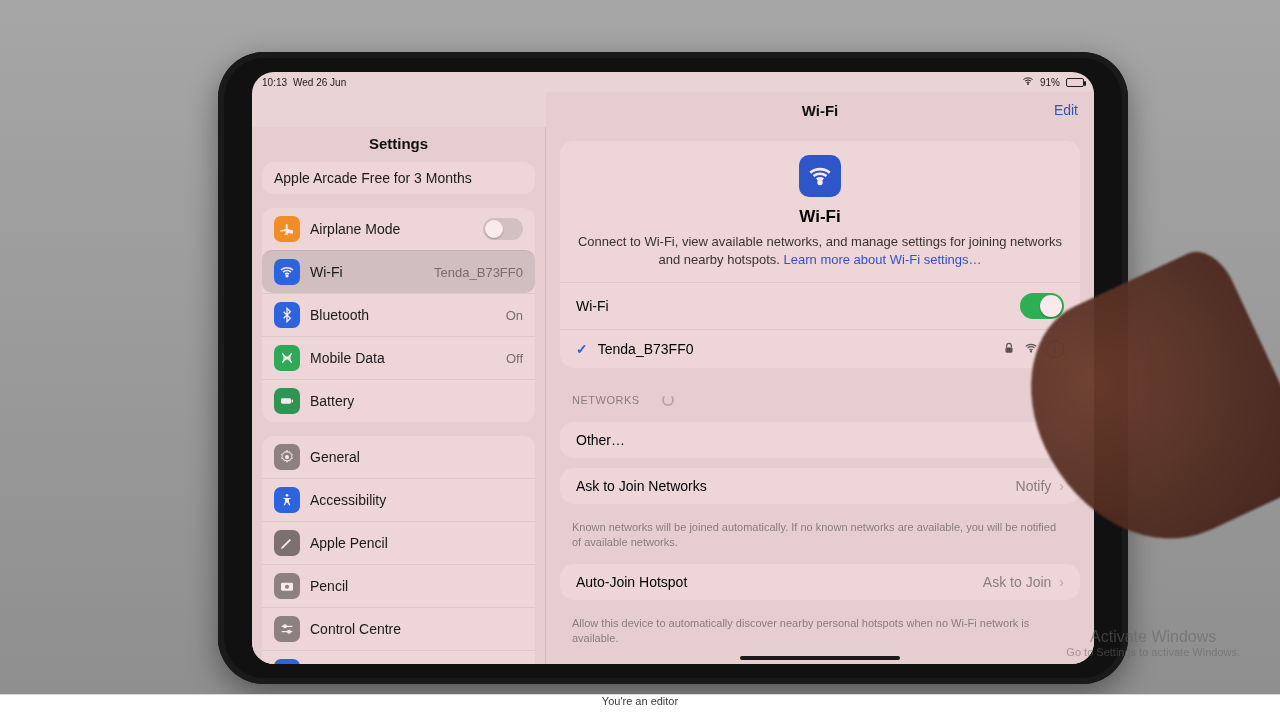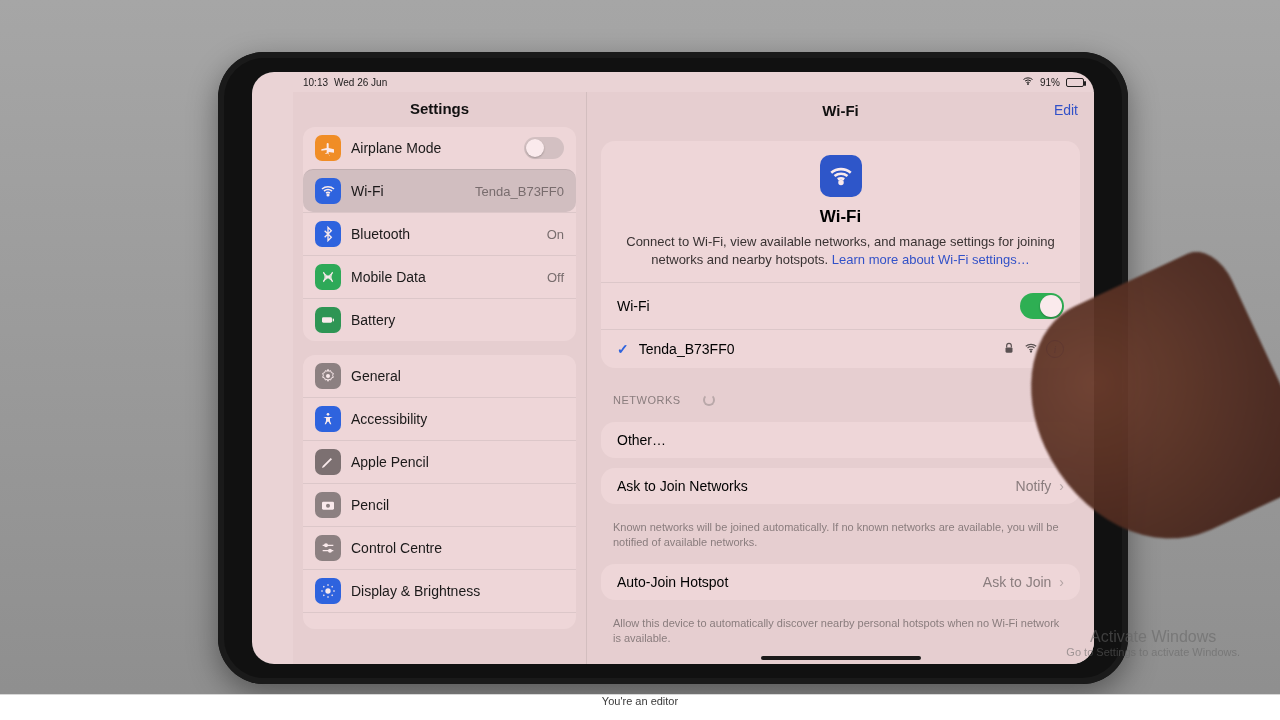--- a/index.html
+++ b/index.html
@@ -19,34 +19,33 @@
 }
 
 .screen {
   position: absolute;
   left: 34px; right: 34px; top: 20px; bottom: 20px;
   border-radius: 22px;
   overflow: hidden;
   display: flex;
   flex-direction: column;
   background: #efe6e6;
-  padding-left: 41px;
 }
 
 .tint { position: absolute; inset: 0; background: rgba(225,140,150,.18); pointer-events: none; mix-blend-mode: multiply; }
 
 .statusbar { height: 20px; display: flex; justify-content: space-between; align-items: center; padding: 0 10px; font-size: 10px; color: #222; }
 .statusbar .left, .statusbar .right { display: flex; gap: 6px; align-items: center; }
 .battery-shell { width:18px; height:9px; border:1px solid #222; border-radius:2px; position:relative; }
 .battery-shell::after { content:""; position:absolute; right:-3px; top:2px; width:2px; height:5px; background:#222; border-radius:1px;}
 .battery-fill { width:90%; height:100%; background:#222; }
 
 .split { flex: 1; display: flex; min-height: 0; }
 
-.sidebar { width: 294px; background: #ebe1e1; border-right: 1px solid rgba(0,0,0,.08); display: flex; flex-direction: column; }
+.sidebar { width: 294px; background: #ebe1e1; border-right: 1px solid rgba(0,0,0,.08); display: flex; flex-direction: column; margin-top: 35px; }
 .sidebar-title { text-align: center; font-weight: 600; font-size: 15px; padding: 8px 0 10px; color: #111; }
 .groups { flex: 1; overflow: hidden; padding: 0 10px; }
 .group { background: #f3eaea; border-radius: 12px; margin-bottom: 14px; overflow: hidden; }
 .row { display: flex; align-items: center; padding: 8px 12px; gap: 10px; color: #1b1b1b; font-size: 14px; position: relative; }
 .row + .row { border-top: 1px solid rgba(0,0,0,.07); }
 .row .label { flex: 1; }
 .row .value { color: #7a7676; font-size: 13px; }
 .row.selected { background: #d6cfd0; border-radius: 10px; }
 .icon { width: 26px; height: 26px; border-radius: 7px; display: flex; align-items: center; justify-content: center; color: #fff; flex-shrink: 0; }
 .icon svg { width: 16px; height: 16px; }
@@ -112,20 +111,25 @@
           <span>91%</span>
           <span class="battery-shell"><span class="battery-fill"></span></span>
         </div>
       </div>
 
       <div class="split">
 
         <div class="sidebar">
           <div class="sidebar-title">Settings</div>
           <div class="groups">
+            <div class="group">
+              <div class="row">
+                  <span class="label">Apple Arcade Free for 3 Months</span>
+                </div>
+            </div>
 
             <div class="group">
               <div class="row">
                 <span class="icon i-orange">
                     <svg viewBox="0 0 24 24" fill="#fff">
                       <path d="M21 14l-8-2V6a1.5 1.5 0 0 0-3 0v6l-8 2v2l8-1v4l-2 1v1l3.5-.7L15 24v-1l-2-1v-4l8 1z"></path>
                     </svg>
                   </span>
                 <span class="label">Airplane Mode</span>
                 <span class="mini-toggle">

